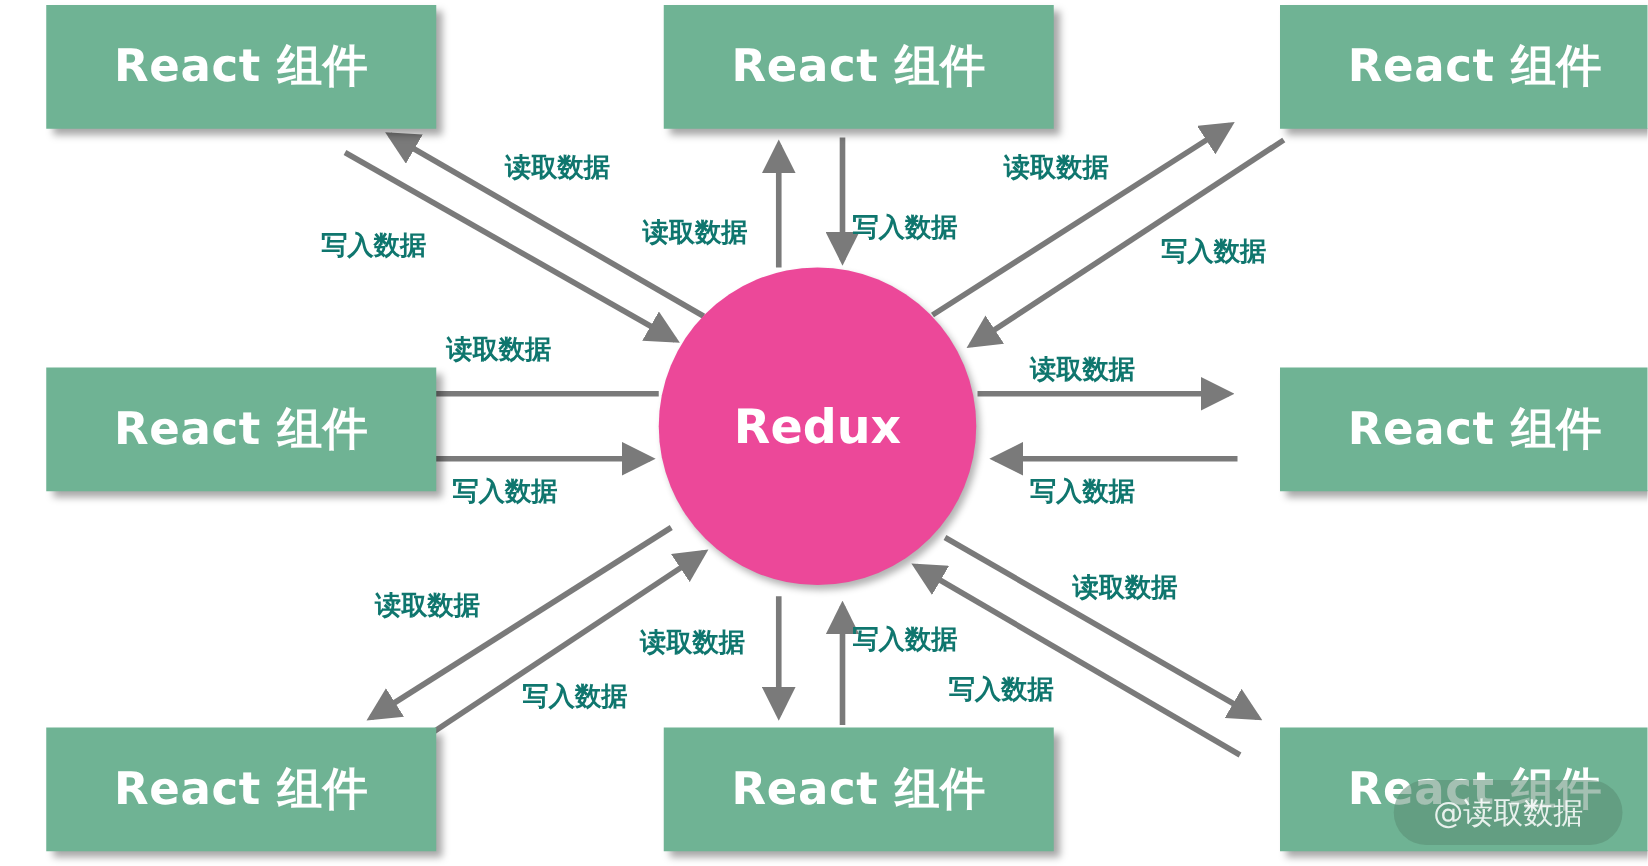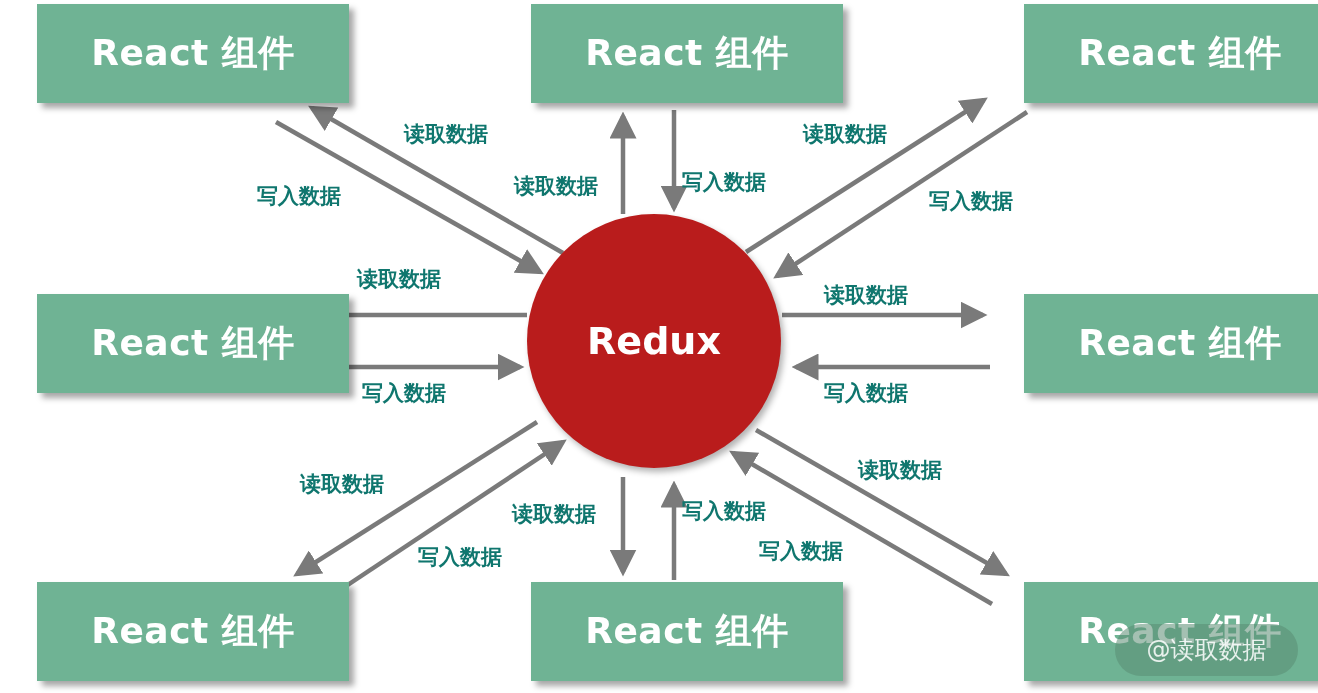--- a/index.html
+++ b/index.html
@@ -3,21 +3,21 @@
 <meta charset="utf-8">
 <style>
   html, body { margin: 0; padding: 0; background: #ffffff; }
   body { width: 1318px; height: 693px; position: relative; overflow: hidden;
          font-family: "DejaVu Sans", "Liberation Sans", sans-serif; }
   .box { position: absolute; width: 312px; height: 99px; background: #6fb394;
          box-shadow: 5px 5px 6px rgba(0,0,0,0.35);
          display: flex; align-items: center; justify-content: center; margin-left: 32px; }
   .box span { color: #ffffff; font-size: 36px; font-weight: bold; letter-spacing: 0.5px; }
   .circle { position: absolute; left: 527px; top: 214px; width: 254px; height: 254px;
-            border-radius: 50%; background: #b91c1c;
+            border-radius: 50%; background: #ec4899;
             box-shadow: 3px 4px 6px rgba(0,0,0,0.3);
             display: flex; align-items: center; justify-content: center; }
   .circle span { color: #ffffff; font-size: 38px; font-weight: bold; }
   svg.arrows { position: absolute; left: 0; top: 0; }
   .lbl { position: absolute; color: #0f766e; font-size: 21px; font-weight: bold; white-space: nowrap; }
   .watermark { position: absolute; left: 1115px; top: 624px; width: 183px; height: 52px;
                border-radius: 26px; background: rgba(90,140,115,0.55);
                display: flex; align-items: center; justify-content: center; }
   .watermark span { color: rgba(255,255,255,0.85); font-size: 24px; }
 </style>

